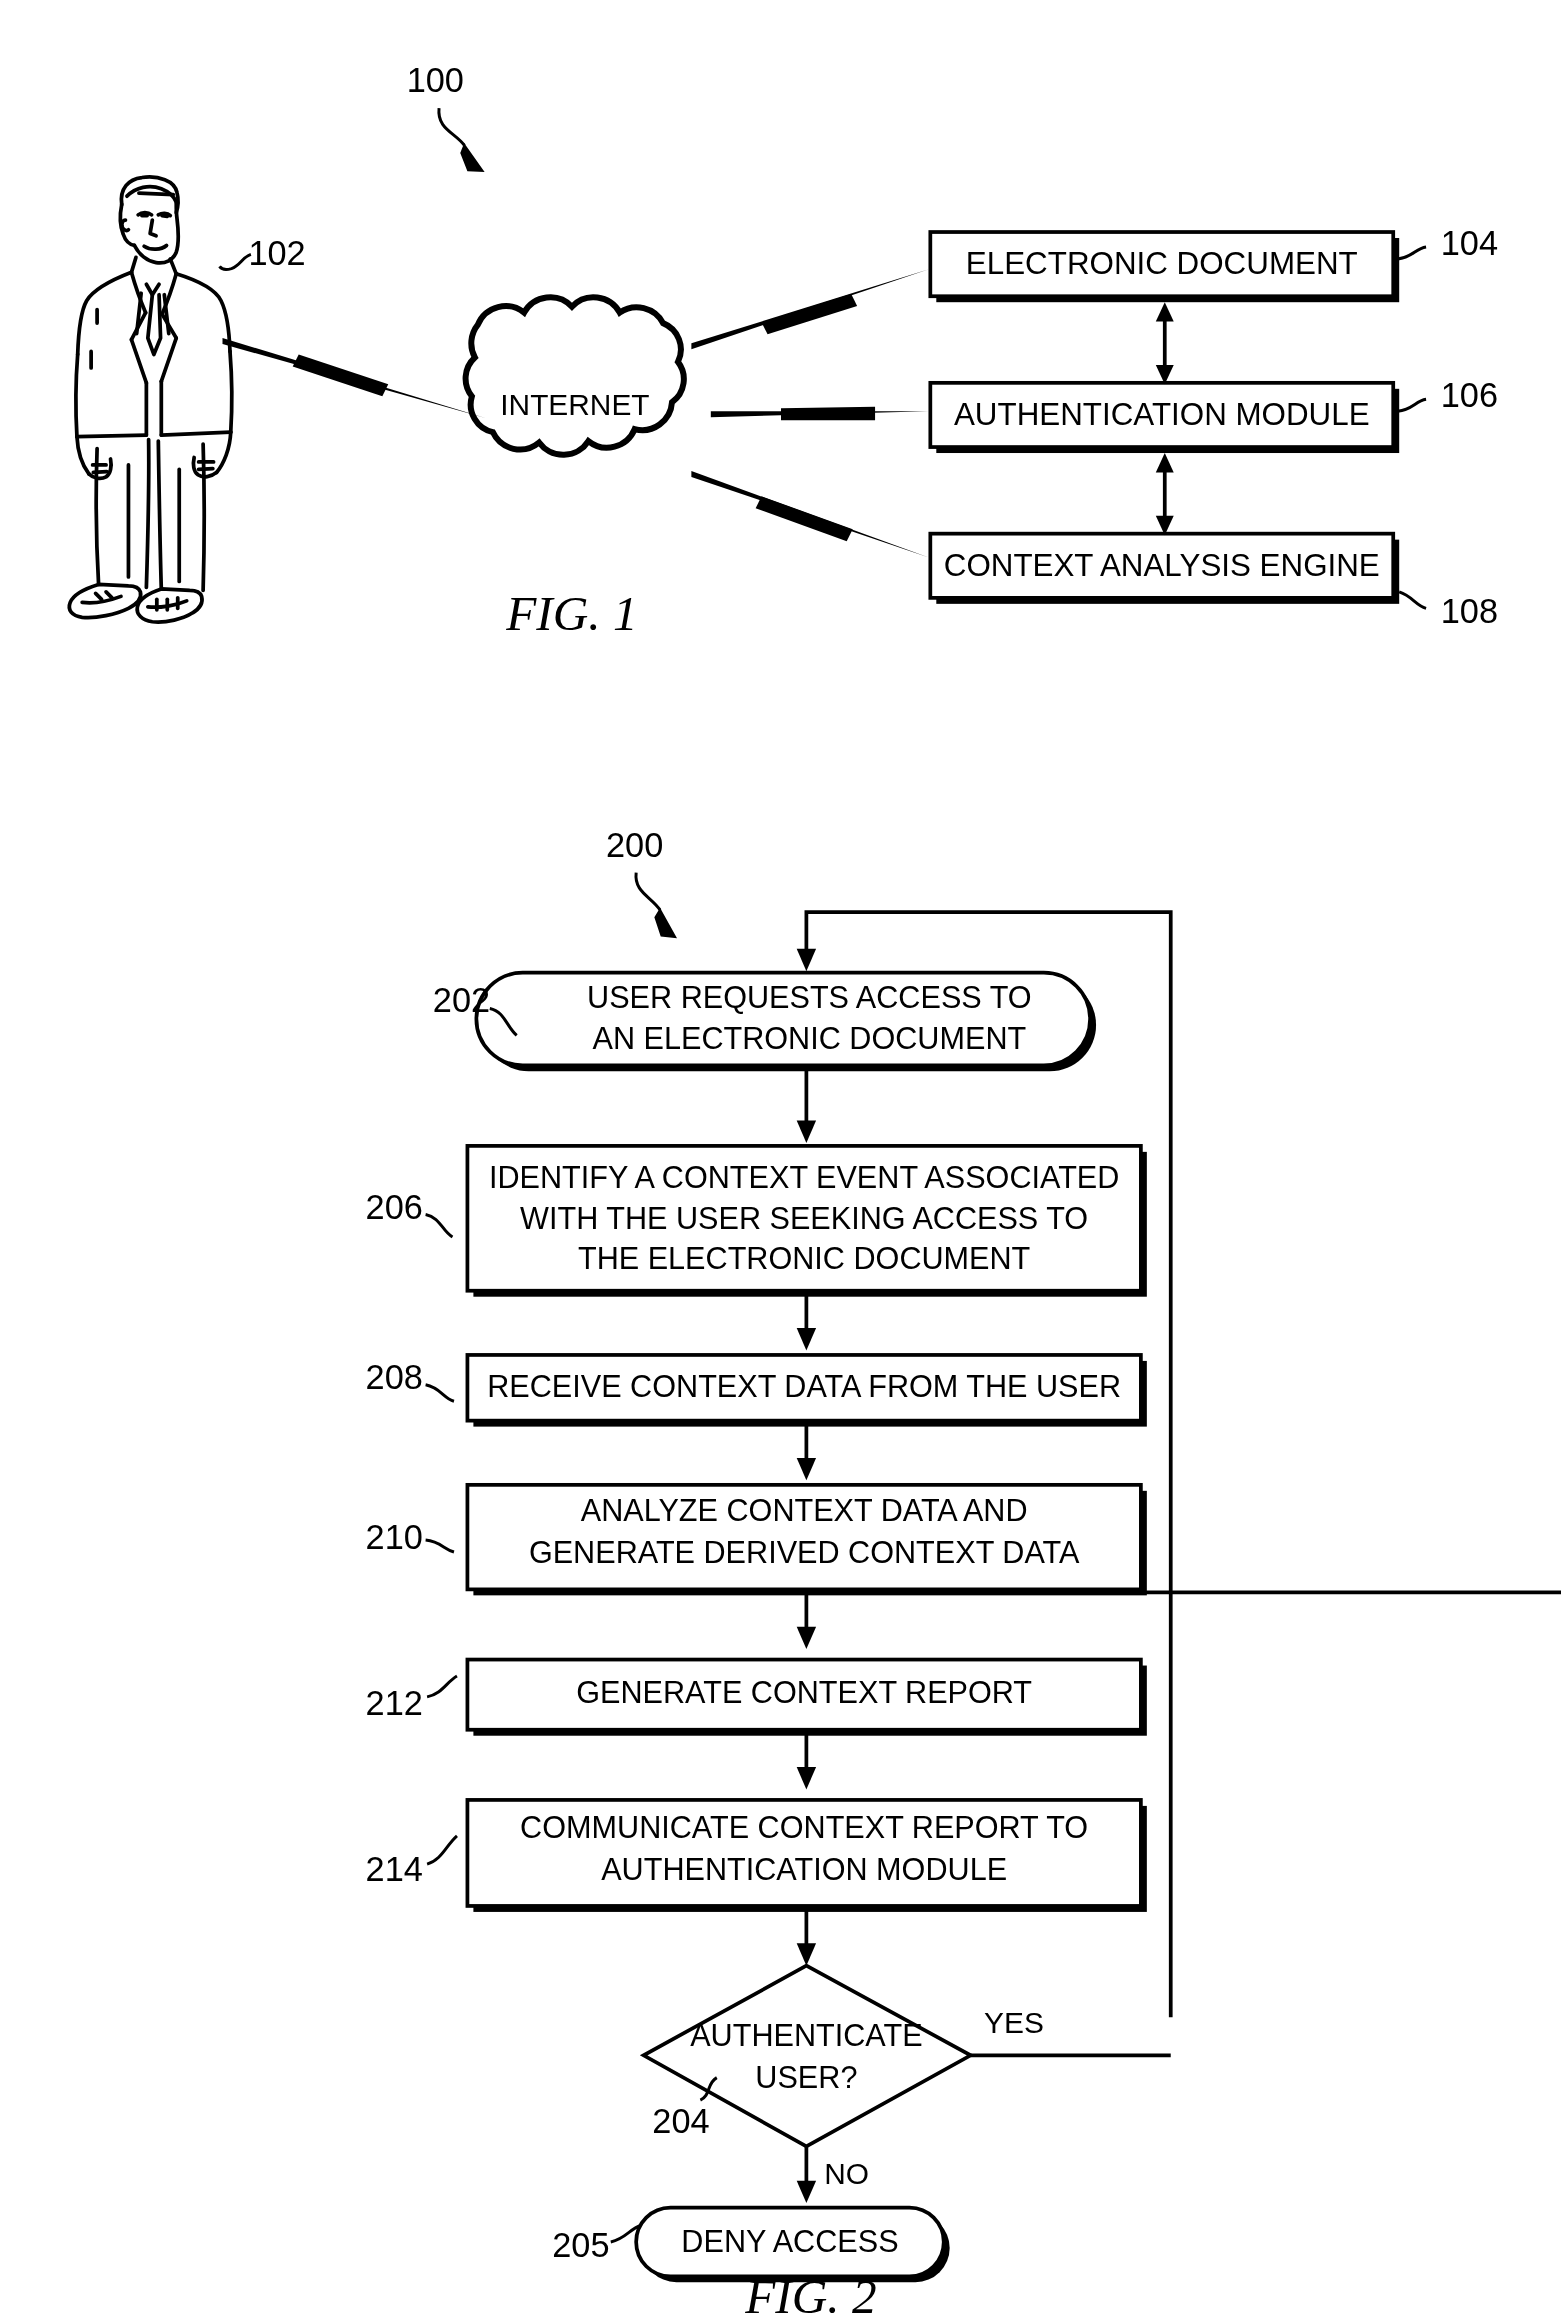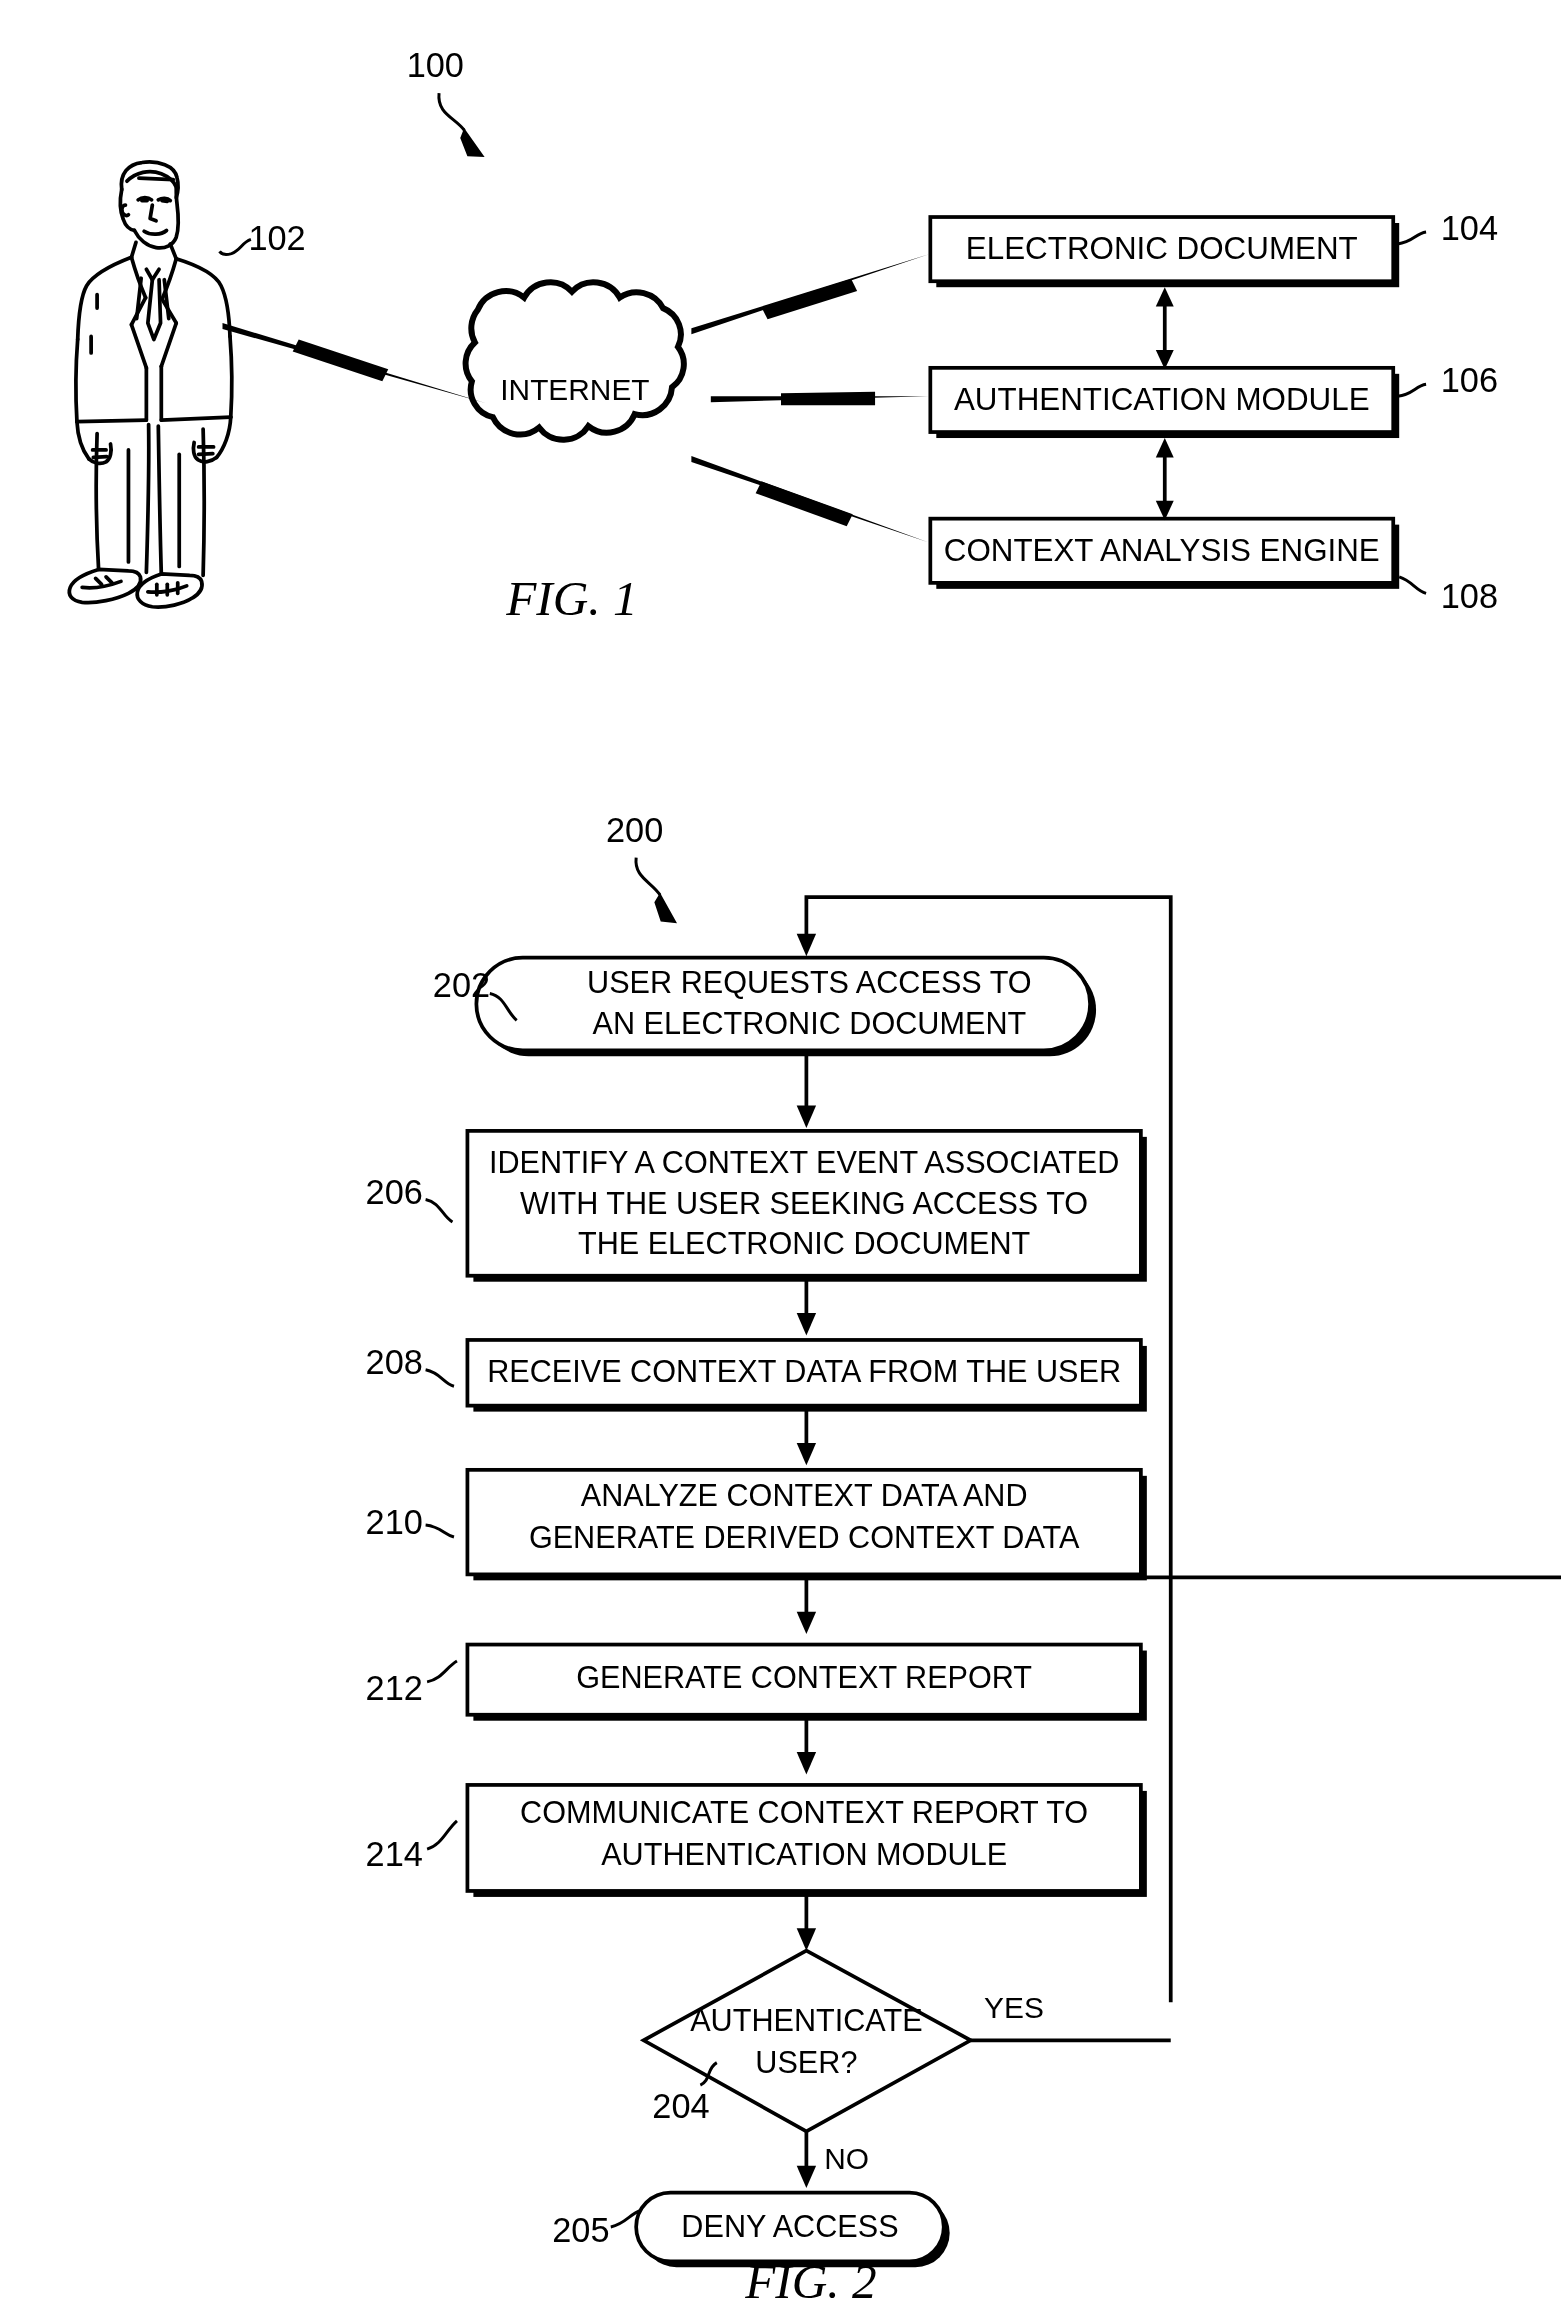--- a/index.html
+++ b/index.html
@@ -9,21 +9,21 @@
   }
   body {
     width: 1562px;
     height: 2319px;
     position: relative;
     overflow: hidden;
     font-family: "Liberation Sans", sans-serif;
   }
   #patent-sheet {
     position: absolute;
-    left: 0; top: 2px;
+    left: 0; top: 17px;
     width: 1562px;
     height: 2193px;
   }
   #patent-sheet svg {
     display: block;
     width: 1562px;
     height: 2319px;
   }
   text {
     font-family: "Liberation Sans", sans-serif;

